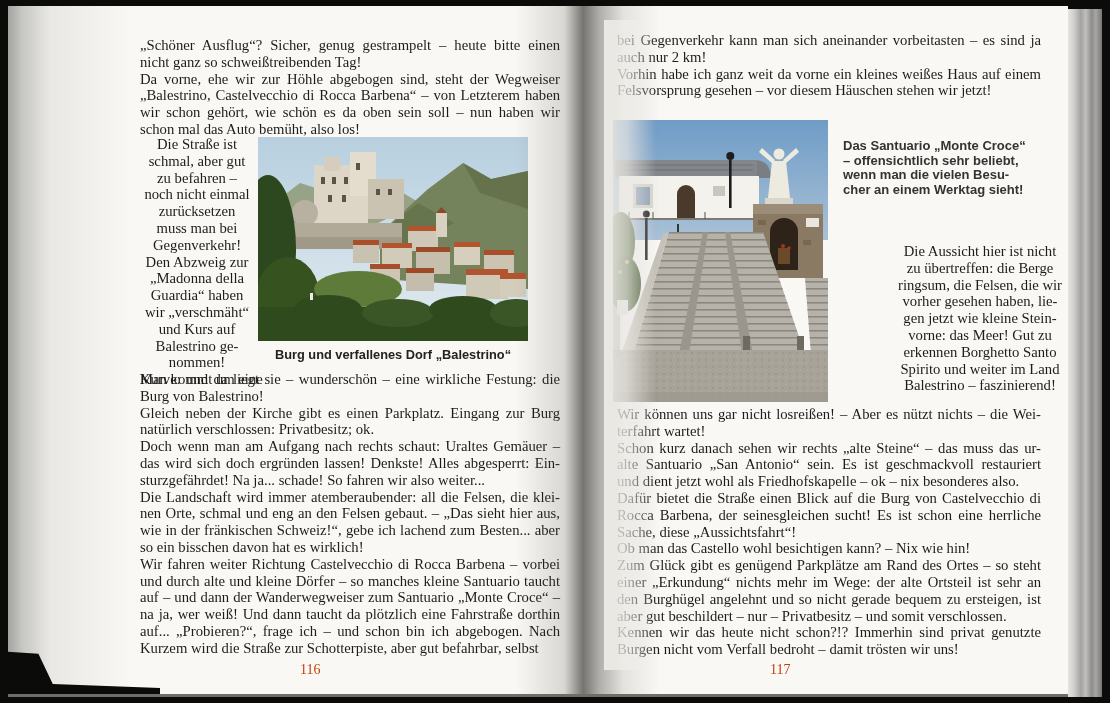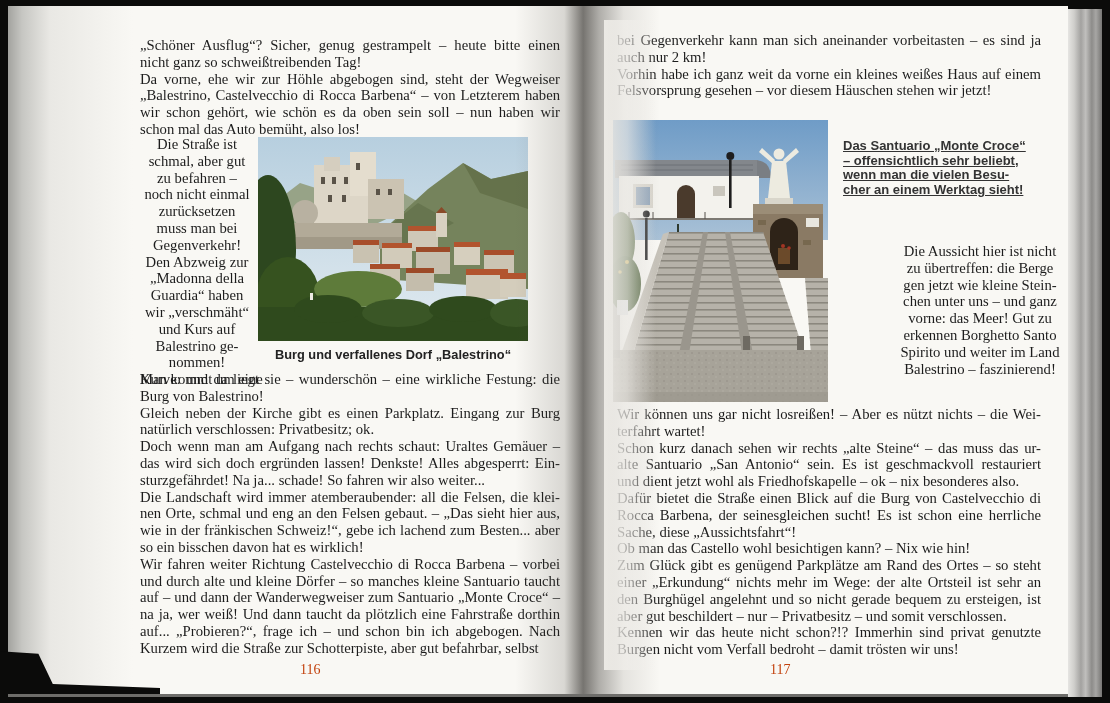--- a/index.html
+++ b/index.html
@@ -231,32 +231,33 @@
     <rect x="0" y="272" width="215" height="10" fill="#9b978d" opacity="0.7"></rect>
 
     <rect x="0" y="98" width="7" height="140" fill="#8d8a84" opacity="0.7"></rect>
     <ellipse cx="8" cy="122" rx="14" ry="30" fill="#4e6238"></ellipse>
     <ellipse cx="12" cy="164" rx="16" ry="28" fill="#42582e"></ellipse>
     <circle cx="14" cy="142" r="2" fill="#c8a83a"></circle>
       <circle cx="7" cy="152" r="1.8" fill="#c8a83a"></circle>
     <rect x="4" y="180" width="11" height="15" fill="#dfe2e4"></rect>
   </svg>
 
-  <div class="note" style="left:843px;top:139px;width:180px;text-decoration:underline;">
+  <div class="note" style="left:843px;top:139px;width:180px;">
       <div class="tline">Das Santuario „Monte Croce“</div>
       <div class="tline">– offensichtlich sehr beliebt,</div>
       <div class="tline">wenn man die vielen Besu-</div>
       <div class="tline tlast">cher an einem Werktag sieht!</div>
     </div>
 
   <div class="tblock ragged" style="left:843px;top:243px;width:200px;margin-left:37px;">
       <div class="tline">Die Aussicht hier ist nicht</div>
       <div class="tline">zu übertreffen: die Berge</div>
+      <div class="tline">ringsum, die Felsen, die wir</div>
+      <div class="tline">vorher gesehen haben, lie-</div>
       <div class="tline">gen jetzt wie kleine Stein-</div>
-      <div class="tline">chen unter uns – und ganz</div>
       <div class="tline">vorne: das Meer! Gut zu</div>
       <div class="tline">erkennen Borghetto Santo</div>
       <div class="tline">Spirito und weiter im Land</div>
       <div class="tline tlast">Balestrino – faszinierend!</div>
     </div>
 
   <div class="tblock" style="left:617px;top:406px;width:424px;">
       <div class="tline">Wir können uns gar nicht losreißen! – Aber es nützt nichts – die Wei-</div>
       <div class="tline tlast">terfahrt wartet!</div>
       <div class="tline">Schon kurz danach sehen wir rechts „alte Steine“ – das muss das ur-</div>

